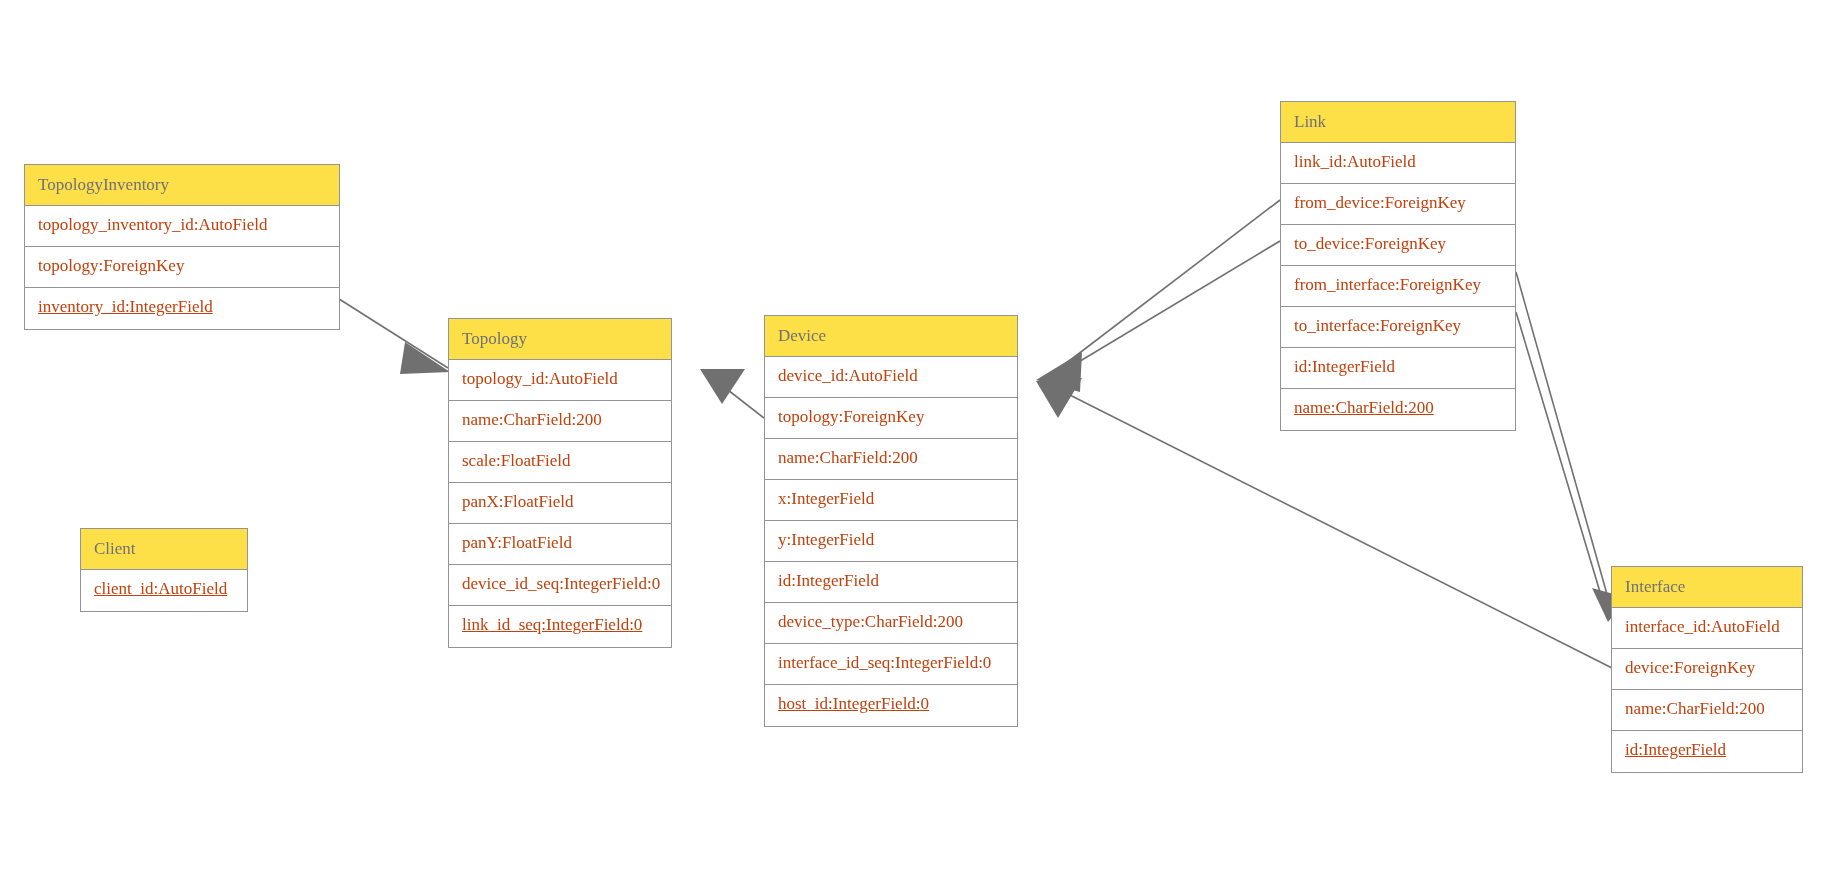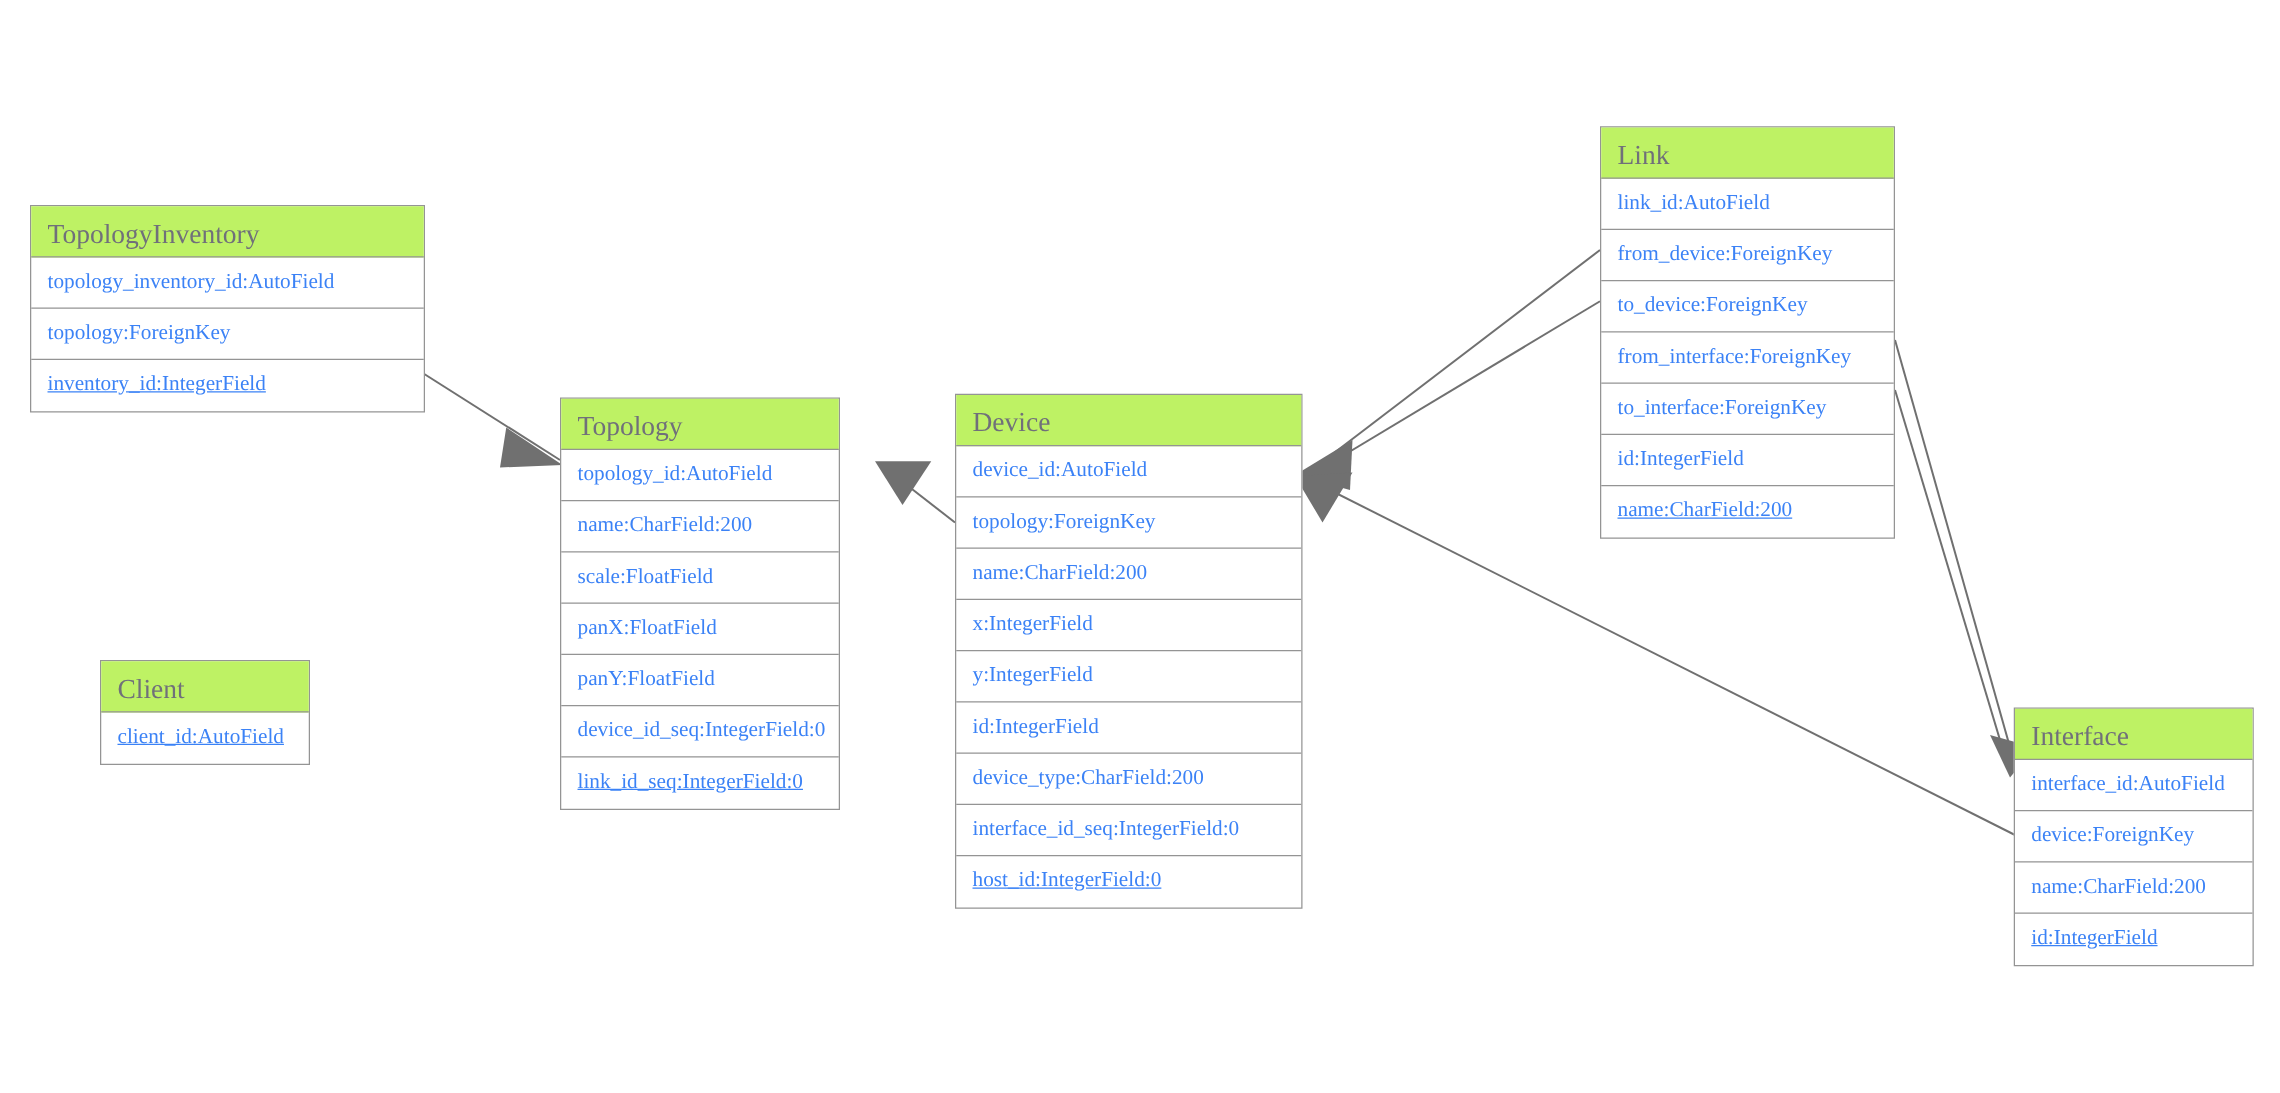--- a/index.html
+++ b/index.html
@@ -24,34 +24,34 @@
     pointer-events: none;
   }
   .entity {
     position: absolute;
     border: 1px solid #949494;
     background: #ffffff;
     box-sizing: border-box;
     z-index: 2;
   }
   .entity-header {
-    background: #bef264;
+    background: #fde047;
     border-bottom: 1px solid #949494;
     color: #70707a;
-    font-size: 22px;
+    font-size: 17px;
     line-height: 1;
     padding: 11px 0 11px 13px;
     box-sizing: border-box;
     height: 41px;
     white-space: nowrap;
     overflow: hidden;
   }
   .entity-field {
     border-bottom: 1px solid #949494;
-    color: #3b82f6;
+    color: #c2410c;
     font-size: 17px;
     line-height: 1;
     padding: 10px 10px 10px 13px;
     box-sizing: border-box;
     height: 41px;
     white-space: nowrap;
     overflow: hidden;
   }
   .entity-field:last-child {
     border-bottom: none;
@@ -121,21 +121,21 @@
     <div class="entity-header">Topology</div>
     <div class="entity-field">topology_id:AutoField</div>
     <div class="entity-field">name:CharField:200</div>
     <div class="entity-field">scale:FloatField</div>
     <div class="entity-field">panX:FloatField</div>
     <div class="entity-field">panY:FloatField</div>
     <div class="entity-field">device_id_seq:IntegerField:0</div>
     <div class="entity-field">link_id_seq:IntegerField:0</div>
   </div>
 
-  <div class="entity" style="left:764px; top:315px; width:278px;">
+  <div class="entity" style="left:764px; top:315px; width:254px;">
     <div class="entity-header">Device</div>
     <div class="entity-field">device_id:AutoField</div>
     <div class="entity-field">topology:ForeignKey</div>
     <div class="entity-field">name:CharField:200</div>
     <div class="entity-field">x:IntegerField</div>
     <div class="entity-field">y:IntegerField</div>
     <div class="entity-field">id:IntegerField</div>
     <div class="entity-field">device_type:CharField:200</div>
     <div class="entity-field">interface_id_seq:IntegerField:0</div>
     <div class="entity-field">host_id:IntegerField:0</div>

